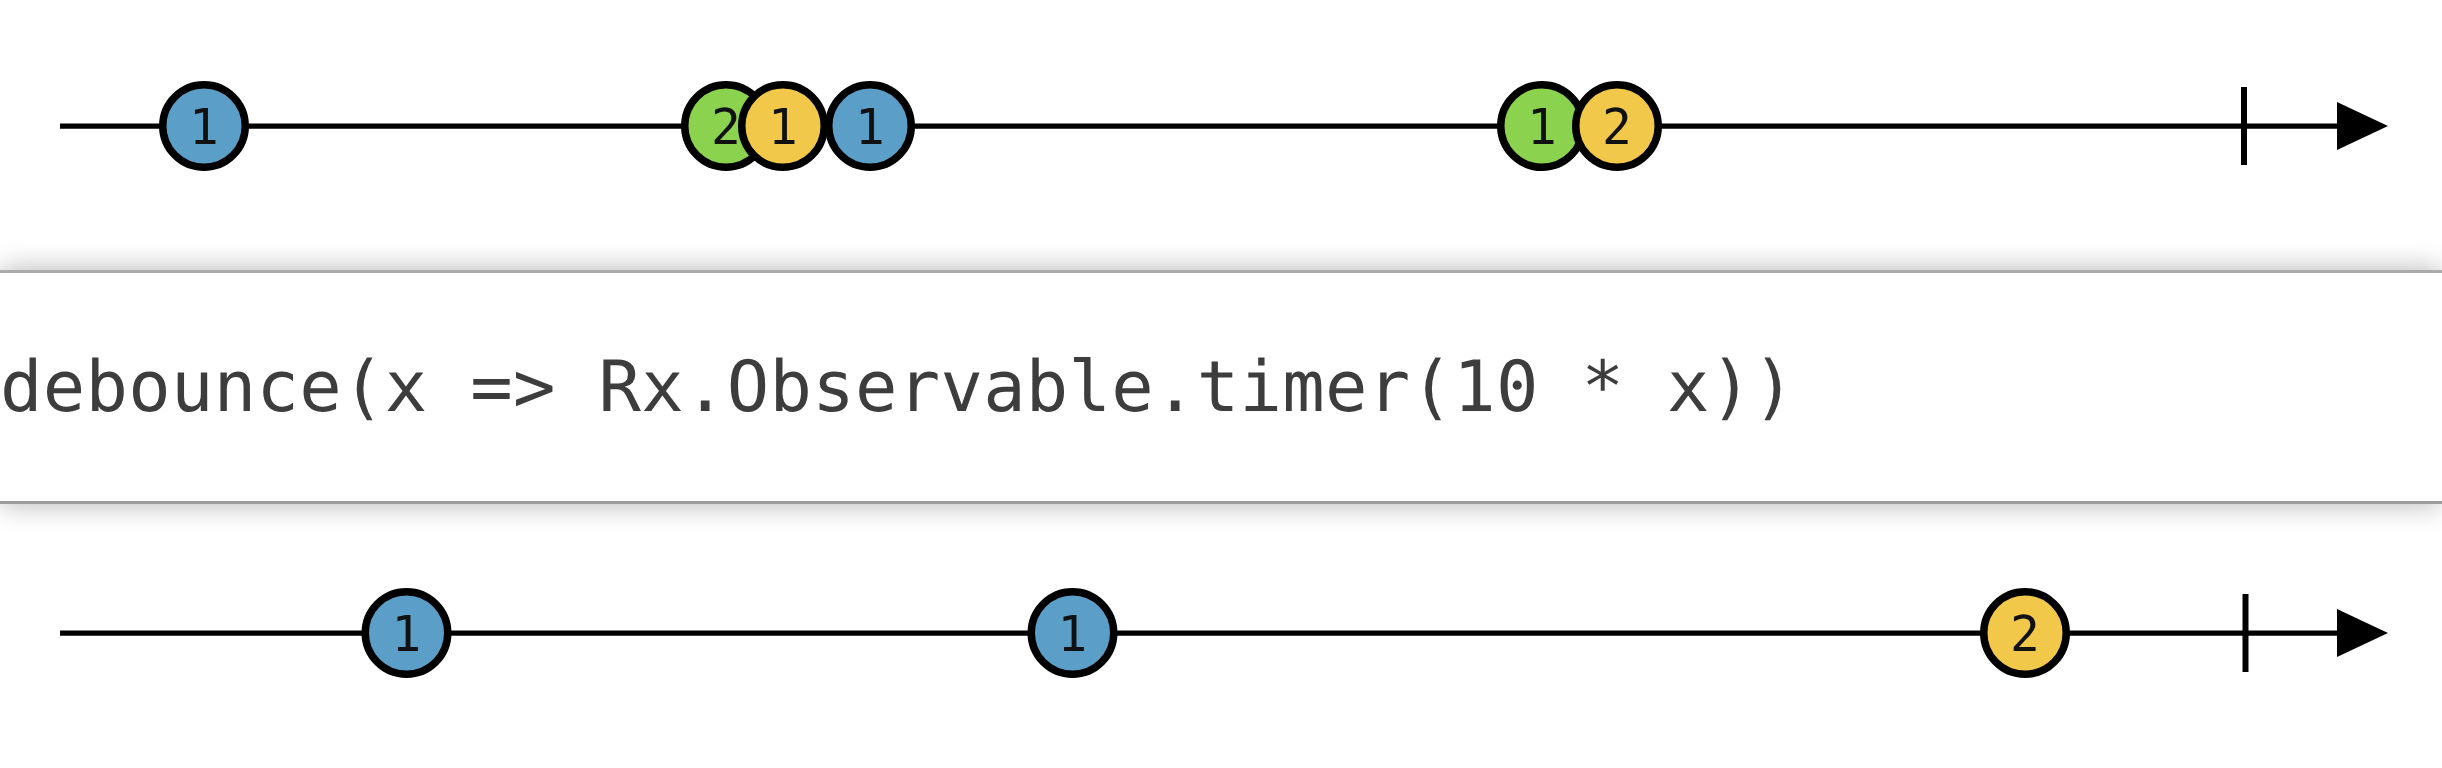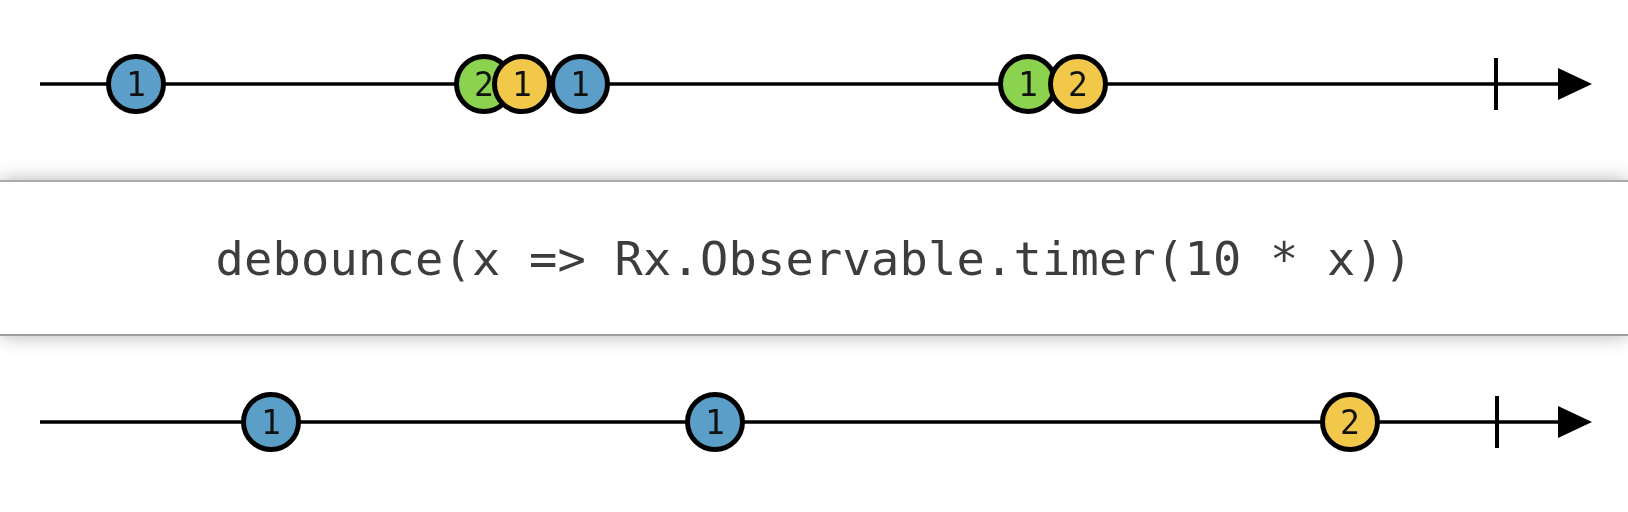--- a/index.html
+++ b/index.html
@@ -38,21 +38,20 @@
     top: 180px;
     width: 100%;
     height: 156px;
     box-sizing: border-box;
     background: #ffffff;
     border-top: 2px solid #ababab;
     border-bottom: 2px solid #9d9d9d;
     box-shadow: 0 0 18px rgba(0, 0, 0, 0.30);
     display: flex;
     align-items: center;
-    justify-content: center;
   }
   .operator-box code {
     font-family: "DejaVu Sans Mono", monospace;
     font-size: 47px;
     font-weight: 400;
     color: #3d3d3d;
     letter-spacing: 0.2px;
     white-space: pre;
   }
 </style>

